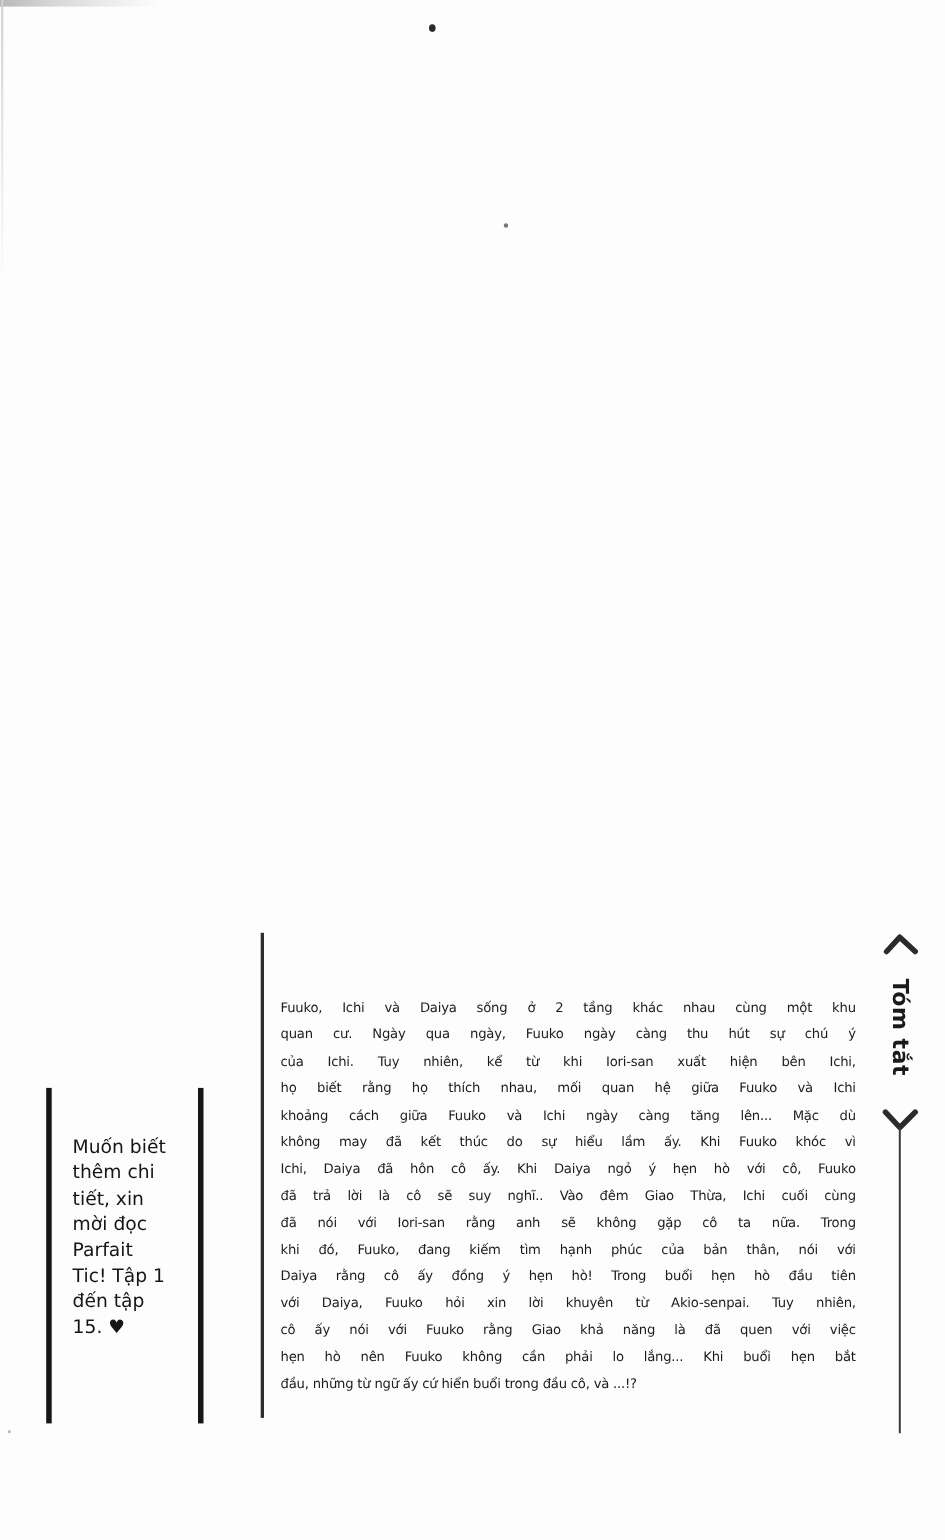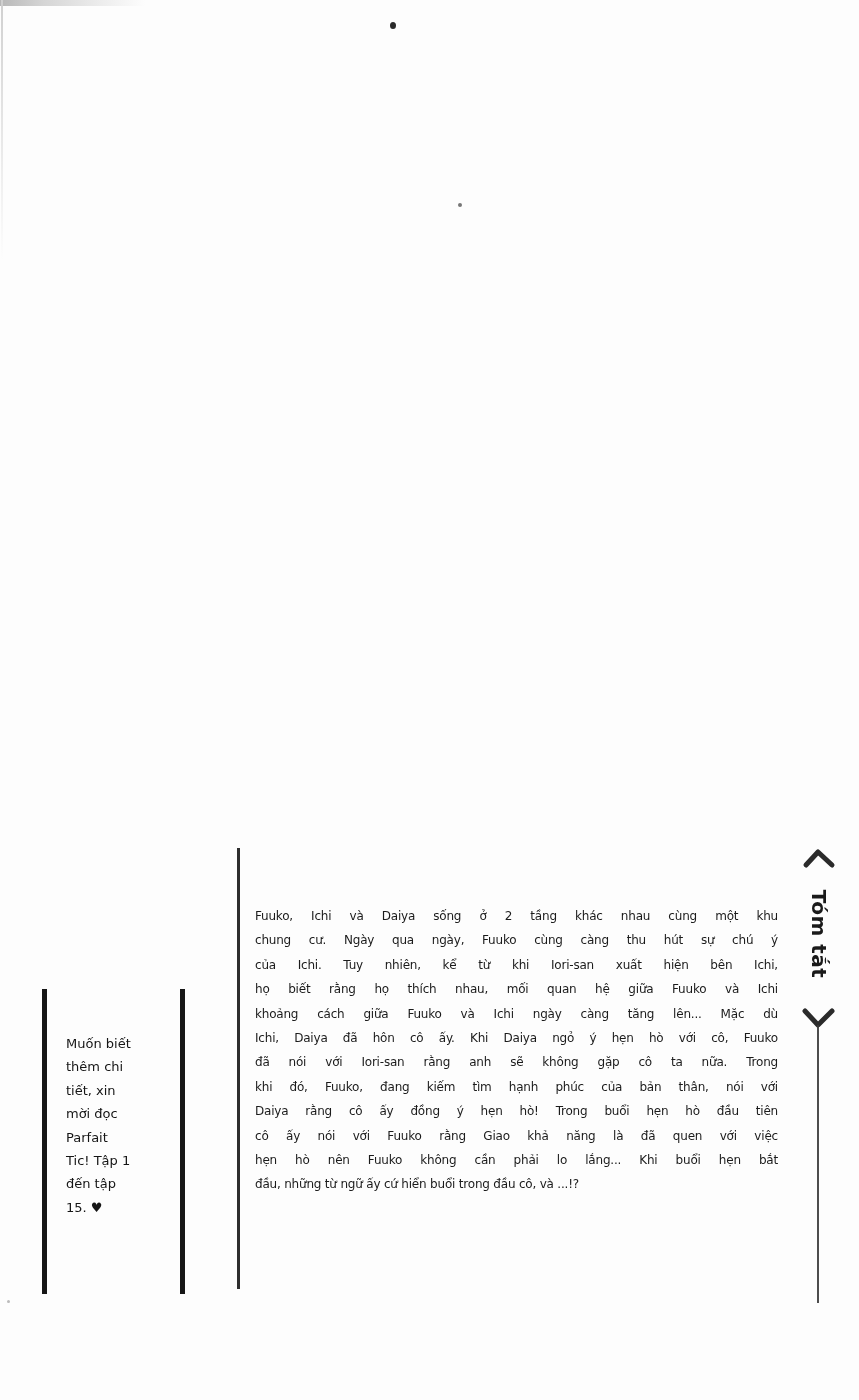--- a/index.html
+++ b/index.html
@@ -19,21 +19,21 @@
   #summary-text {
     position:absolute; left:255px; top:904px; width:523px;
     font-size:12px; line-height:24.4px; letter-spacing:-0.2px;
     color:#1b1b1b;
   }
   .jl { text-align:justify; text-align-last:justify; }
   .jl.last { text-align-last:left; }
 
   #note-text {
     position:absolute; left:66px; top:1032px; width:112px;
-    font-size:13px; line-height:23.4px; color:#151515;
+    font-size:17px; line-height:23.4px; color:#151515;
   }
 
   #tab-label {
     position:absolute; left:772px; top:921px; width:92px; height:26px;
     transform:rotate(90deg); transform-origin:center;
     font-weight:bold; font-size:20px; letter-spacing:0.5px;
     text-align:center; color:#1a1a1a; white-space:nowrap;
   }
   #tab-marks { position:absolute; left:790px; top:845px; }
 
@@ -72,28 +72,31 @@
     <div>Tic! Tập 1</div>
     <div>đến tập</div>
     <div>15. ♥</div>
   </div>
 </div>
 
 <div>
   <div id="summary-rule" class="vrule"></div>
   <div id="summary-text">
     <div class="jl">Fuuko, Ichi và Daiya sống ở 2 tầng khác nhau cùng một khu</div>
-    <div class="jl">chung cư. Ngày qua ngày, Fuuko cùng càng thu hút sự chú ý</div>
+    <div class="jl">quan cư. Ngày qua ngày, Fuuko ngày càng thu hút sự chú ý</div>
     <div class="jl">của Ichi. Tuy nhiên, kể từ khi Iori-san xuất hiện bên Ichi,</div>
     <div class="jl">họ biết rằng họ thích nhau, mối quan hệ giữa Fuuko và Ichi</div>
     <div class="jl">khoảng cách giữa Fuuko và Ichi ngày càng tăng lên... Mặc dù</div>
+    <div class="jl">không may đã kết thúc do sự hiểu lầm ấy. Khi Fuuko khóc vì</div>
     <div class="jl">Ichi, Daiya đã hôn cô ấy. Khi Daiya ngỏ ý hẹn hò với cô, Fuuko</div>
+    <div class="jl">đã trả lời là cô sẽ suy nghĩ.. Vào đêm Giao Thừa, Ichi cuối cùng</div>
     <div class="jl">đã nói với Iori-san rằng anh sẽ không gặp cô ta nữa. Trong</div>
     <div class="jl">khi đó, Fuuko, đang kiếm tìm hạnh phúc của bản thân, nói với</div>
     <div class="jl">Daiya rằng cô ấy đồng ý hẹn hò! Trong buổi hẹn hò đầu tiên</div>
+    <div class="jl">với Daiya, Fuuko hỏi xin lời khuyên từ Akio-senpai. Tuy nhiên,</div>
     <div class="jl">cô ấy nói với Fuuko rằng Giao khả năng là đã quen với việc</div>
     <div class="jl">hẹn hò nên Fuuko không cần phải lo lắng... Khi buổi hẹn bắt</div>
     <div class="jl last">đầu, những từ ngữ ấy cứ hiển buổi trong đầu cô, và ...!?</div>
   </div>
 </div>
 
 <div>
   <svg id="tab-marks" width="56" height="465" viewBox="0 0 56 465">
     <polyline points="16,20 28,7 42,20" fill="none" stroke="#2b2b2b" stroke-width="5" stroke-linecap="round" stroke-linejoin="round"></polyline>
     <polyline points="15,166 28,180 42,166" fill="none" stroke="#2b2b2b" stroke-width="5" stroke-linecap="round" stroke-linejoin="round"></polyline>

